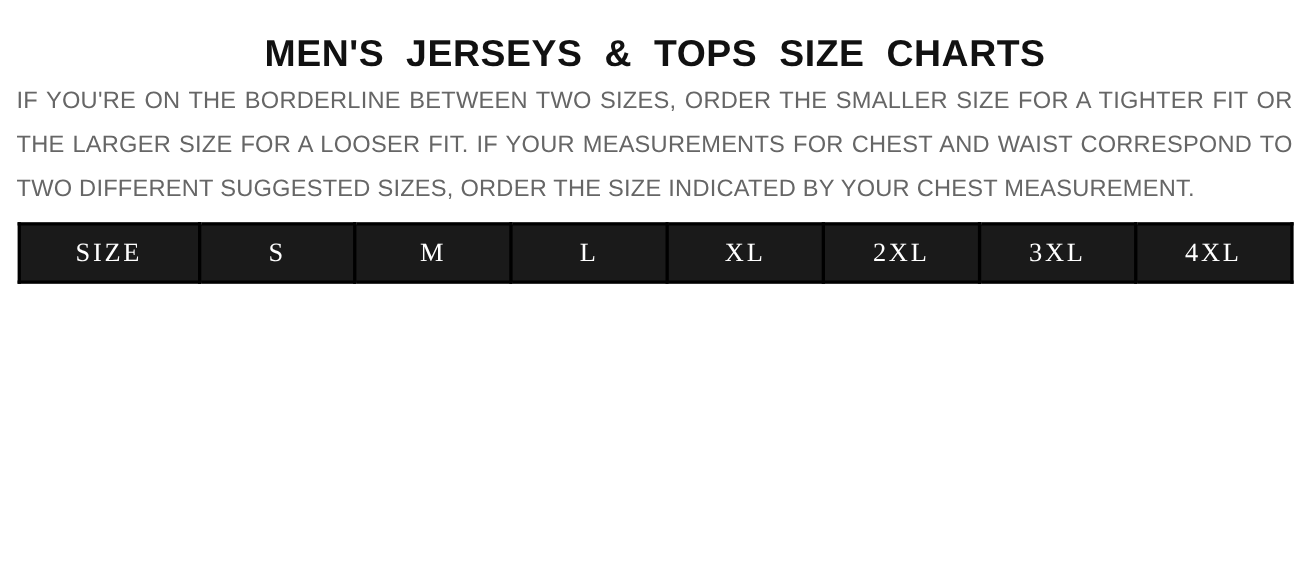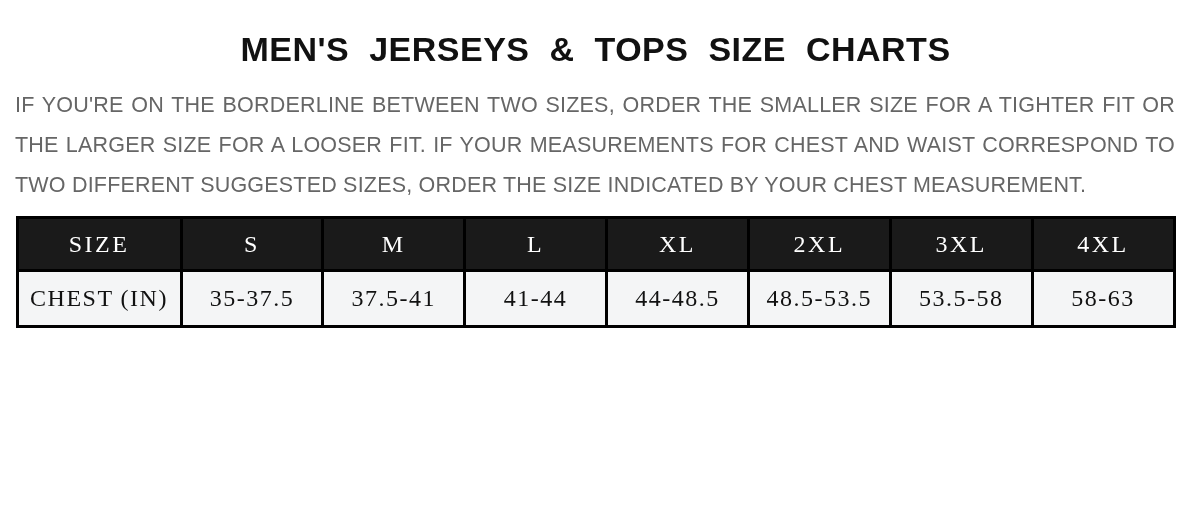--- a/index.html
+++ b/index.html
@@ -28,21 +28,21 @@
     margin-top: 30px;
     text-align: center;
     font-size: 34px;
     font-weight: 700;
     color: var(--title-text);
     letter-spacing: 0.5px;
     word-spacing: 10px;
     line-height: 38px;
   }
   .intro {
-    margin: 17px 16px 0 15px;
+    margin: 3px 16px 0 15px;
     font-size: 21.5px;
     line-height: 40px;
     color: var(--intro-text);
     text-align: justify;
     letter-spacing: 0.2px;
   }
   table.size-chart {
     width: 1160px;
     margin: 11px auto 0 auto;
     border-collapse: collapse;
@@ -96,26 +96,16 @@
           <th>S</th>
           <th>M</th>
           <th>L</th>
           <th>XL</th>
           <th>2XL</th>
           <th>3XL</th>
           <th>4XL</th>
         </tr>
     </thead>
     <tbody>
-        <tr>
-          <th>CHEST (IN)</th>
-          <td>35-37.5</td>
-          <td>37.5-41</td>
-          <td>41-44</td>
-          <td>44-48.5</td>
-          <td>48.5-53.5</td>
-          <td>53.5-58</td>
-          <td>58-63</td>
-        </tr>
       </tbody>
   </table>
 
 </div>
 
 </body></html>

